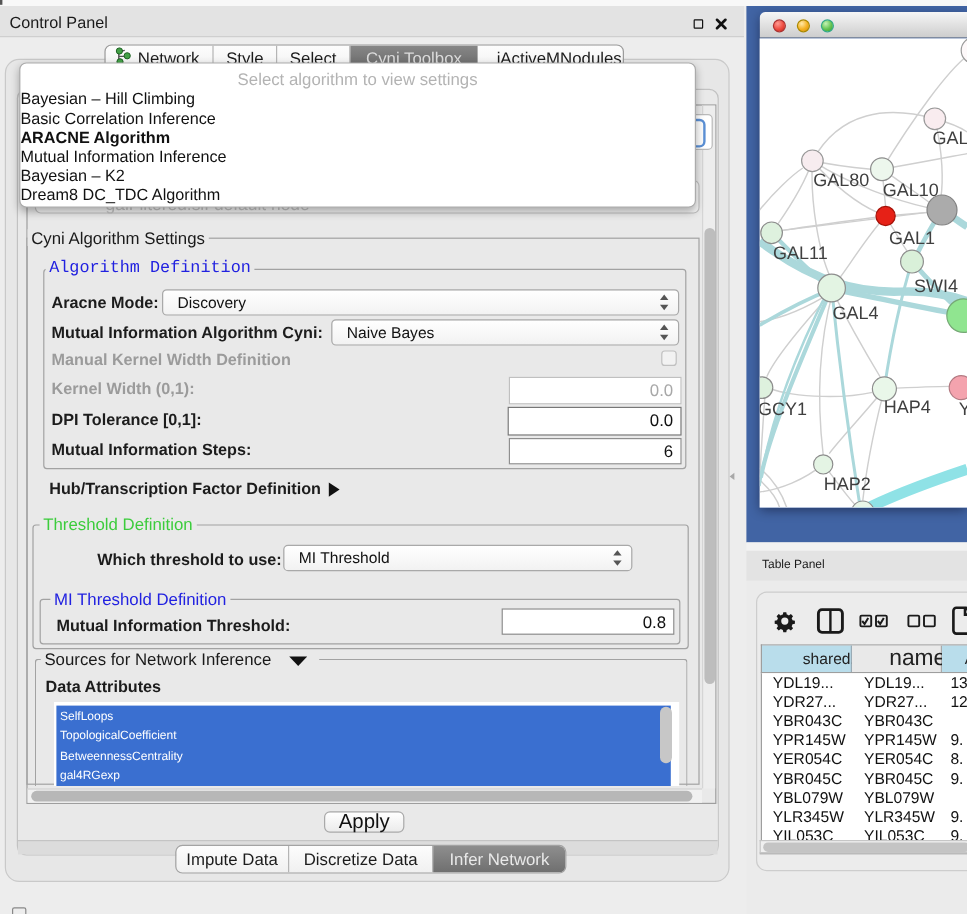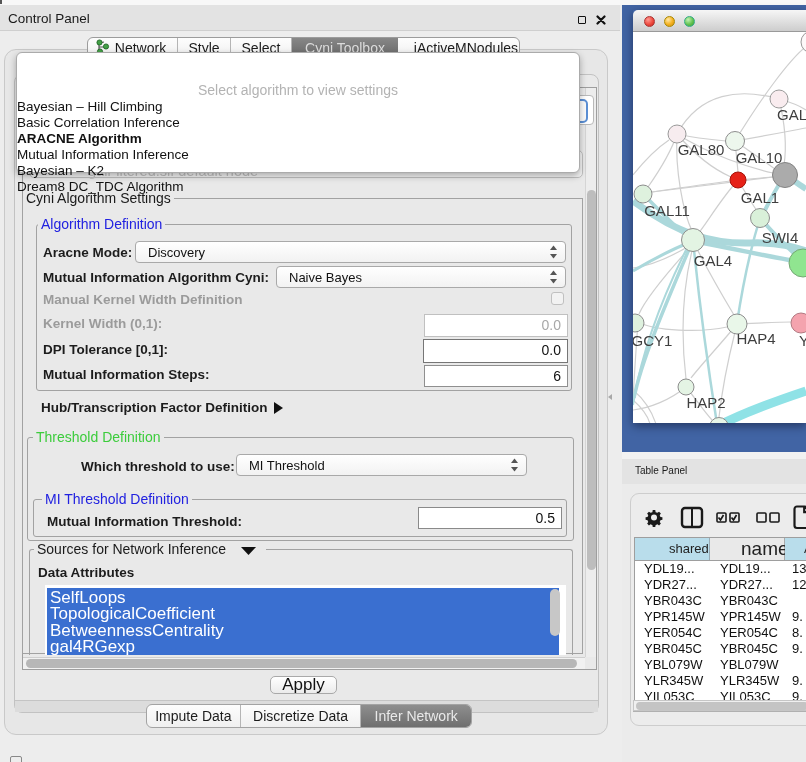--- a/index.html
+++ b/index.html
@@ -185,21 +185,21 @@
 <div class="abs" style="left:633px;top:711px;width:173px;height:1px;background:#b0b0b0;"></div>
 
 <div class="abs" style="left:4px;top:49px;width:604px;height:686px;background:#e7e7e7;border:1px solid #c9c9c9;border-radius:12px;"></div>
 <div class="abs" style="left:14px;top:74px;width:585px;height:639px;background:#e9e9e9;border:1px solid #c2c2c2;border-radius:8px;"></div>
 <div class="abs" style="left:22px;top:87px;width:575px;height:583px;background:#e9e9e9;border:1px solid #9e9e9e;"></div>
 
 <div class="gb" style="left:22px;top:198px;width:561px;height:456px;border-radius:0;"></div>
 <div class="gt" style="left:23px;top:191px;color:#1a1a1a;">Cyni Algorithm Settings</div>
 
 <div class="gb" style="left:36px;top:224px;width:536px;height:167px;"></div>
-<div class="gt" style="left:38px;top:217px;color:#2121e0;">Algorithm Definition</div>
+<div class="gt" style="left:38px;top:217px;color:#2121e0;font-family:Liberation Mono, monospace;">Algorithm Definition</div>
 
 <div class="abs b13" style="left:43px;top:245px;">Aracne Mode:</div>
 <div class="combo" style="left:135px;top:241px;width:431px;height:22px;">
       <span class="ct">Discovery</span>
 <svg class="spin" viewBox="0 0 9 14">
         <path d="M4.5,0.5 L8,5 H1 z" fill="#555"></path>
         <path d="M4.5,13.5 L8,9 H1 z" fill="#555"></path>
       </svg>
     </div>
 
@@ -237,31 +237,31 @@
       <span class="ct">MI Threshold</span>
 <svg class="spin" viewBox="0 0 9 14">
         <path d="M4.5,0.5 L8,5 H1 z" fill="#555"></path>
         <path d="M4.5,13.5 L8,9 H1 z" fill="#555"></path>
       </svg>
     </div>
 
 <div class="gb" style="left:33px;top:499px;width:534px;height:38px;"></div>
 <div class="gt" style="left:42px;top:492px;color:#2121e0;">MI Threshold Definition</div>
 <div class="abs b13" style="left:47px;top:514px;">Mutual Information Threshold:</div>
-<div class="fld" style="left:418px;top:507px;width:144px;height:22px;border:1px solid #8a8a8a;line-height:20px;">0.5</div>
+<div class="fld" style="left:418px;top:507px;width:144px;height:22px;border:1px solid #8a8a8a;line-height:20px;">0.8</div>
 
 <div class="gb" style="left:29px;top:549px;width:544px;height:106px;border-bottom:none;border-bottom-left-radius:0;border-bottom-right-radius:0;"></div>
 <div class="gt" style="left:34px;top:542px;color:#1a1a1a;width:232px;">Sources for Network Inference</div>
 <svg class="abs" style="left:240px;top:546px;" width="17" height="10" viewBox="0 0 17 10">
       <path d="M1,1 L16,1 L8.5,9 z" fill="#111"></path>
     </svg>
 <div class="abs b13" style="left:38px;top:565px;">Data Attributes</div>
 
 <div class="abs" style="left:45px;top:585px;width:521px;height:70px;background:#fff;"></div>
-<div class="abs" style="left:47px;top:588px;width:512px;height:67px;background:#3a6fd0;font-size:17px;color:#fff;">
+<div class="abs" style="left:47px;top:588px;width:512px;height:67px;background:#3a6fd0;font-size:10px;color:#fff;">
 <div style="position:absolute;left:3px;top:2px;line-height:16.3px;white-space:pre;">SelfLoops
 TopologicalCoefficient
 BetweennessCentrality
 gal4RGexp</div>
 </div>
 <div class="abs" style="left:550px;top:589px;width:10px;height:47px;background:#c7c7c7;border-radius:5px;"></div>
 
 <div class="abs" style="left:585px;top:88px;width:11px;height:569px;background:#ededed;border-left:1px solid #d5d5d5;"></div>
 <div class="abs" style="left:586.5px;top:190px;width:9px;height:380px;background:#bdbdbd;border-radius:4.5px;"></div>
 
@@ -291,21 +291,21 @@
 <circle cx="10" cy="7.5" r="2.6" fill="#43a047" stroke="#1b5e20" stroke-width="0.8"></circle>
 <circle cx="4" cy="12.5" r="2.6" fill="#43a047" stroke="#1b5e20" stroke-width="0.8"></circle>
 </svg>
 
 <div class="abs" style="left:535px;top:95px;width:59px;height:30px;background:#fff;border:1px solid #b9b9b9;border-radius:4px;"></div>
 <div class="abs" style="left:563px;top:99px;width:25px;height:24px;border:2.5px solid #5b8fd4;border-radius:5px;background:#fbfbfb;"></div>
 <div class="abs" style="left:29px;top:150px;width:554px;height:28px;background:#f5f5f5;border:1px solid #c0c0c0;border-radius:5px;"></div>
 <div class="abs" style="left:88px;top:163px;font-size:14.5px;color:#c4c4c4;">galFiltered.sif default node</div>
 
 <div class="abs" style="left:16px;top:52px;width:564px;height:121px;background:#fff;border:1px solid #ababab;border-radius:6px;box-shadow:0 3px 7px rgba(0,0,0,0.3);"></div>
-<div class="abs" style="left:16px;top:52px;width:564px;height:90px;font-size:13.5px;color:#111;margin-top:24px;">
+<div class="abs" style="left:16px;top:52px;width:564px;height:90px;font-size:13.5px;color:#111;">
 <div style="position:absolute;left:0;top:6px;width:564px;text-align:center;color:#b3b3b3;font-size:14px;">Select algorithm to view settings</div>
 <div style="position:absolute;left:1px;top:23px;line-height:16px;white-space:pre;">Bayesian – Hill Climbing
 Basic Correlation Inference
 <b>ARACNE Algorithm</b>
 Mutual Information Inference
 Bayesian – K2
 Dream8 DC_TDC Algorithm</div>
 </div>
 
 <svg class="abs" style="left:606px;top:393px;" width="8" height="8" viewBox="0 0 8 8">

